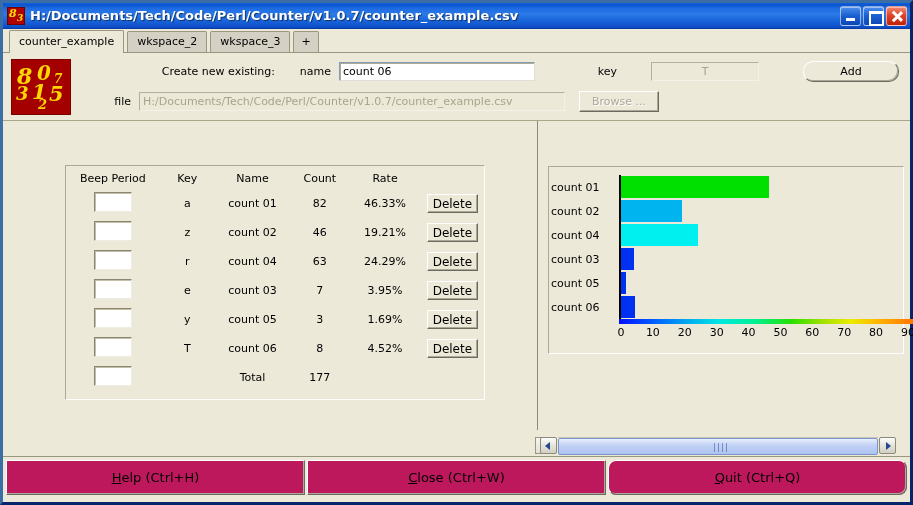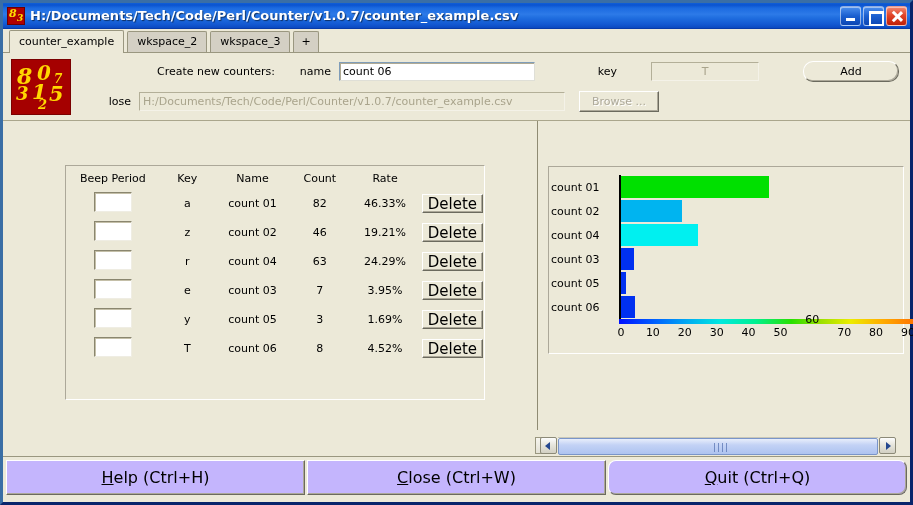--- a/index.html
+++ b/index.html
@@ -169,21 +169,21 @@
   .c-key  { width:54px; }
   .c-name { width:74px; }
   .c-cnt  { width:58px; }
   .c-rate { width:70px; }
   .c-del  { width:62px; }
   .beepinp {
     width:38px; height:20px; background:#fff; display:inline-block;
     border:1px solid; border-color:#8a866f #efede3 #efede3 #8a866f;
     box-shadow: inset 1px 1px 0 #c4bfa8;
   }
-  .btn-del { height:19px; padding:0 5px; font-size:15px; }
+  .btn-del { height:19px; padding:0 5px; font-size:12px; }
 
   
   .chartframe {
     position:absolute; left:8px; top:45px; right:6px; height:188px;
     border:1px solid; border-color:#aca899 #fff #fff #aca899;
     background:#ece9d8;
   }
   .chart { position:absolute; inset:0; }
   .bar-row { position:absolute; height:24px; display:flex; align-items:center; }
   .bar-label {
@@ -243,21 +243,21 @@
   }
 
   
   .bottombar {
     flex:0 0 42px; display:flex; align-items:stretch;
     padding:3px; gap:0;
     border-top:1px solid #9a9780; background:#ece9d8;
   }
   .bbtn {
     flex:1 1 0; display:flex; align-items:center; justify-content:center;
-    background:#c4b5fd; font-size:16px; color:#000; cursor:pointer;
+    background:#be185d; font-size:13px; color:#000; cursor:pointer;
     border:1px solid; border-color:#fff #6b6a5e #6b6a5e #fff;
     box-shadow: inset -1px -1px 0 #aca899;
     margin-right:2px;
   }
   .bbtn:last-child { margin-right:0;border-radius:8px; }
   .bbtn u { text-decoration:underline; }
 
   .statusline { flex:0 0 4px; background:#ece9d8; }
 </style>
 </head>
@@ -295,30 +295,30 @@
         <span class="lg3">7</span>
         <span class="lg4">3</span>
         <span class="lg5">1</span>
         <span class="lg6">5</span>
         <span class="lg7">2</span>
       </div>
 
       <div class="formcol">
 
         <div class="formrow">
-          <div class="frlabel lbl-create">Create new counters:</div>
+          <div class="frlabel lbl-create">Create new existing:</div>
           <div class="frlabel lbl-small">name</div>
           <input class="inp inp-name" type="text" value="count 06" style="">
           <div class="frlabel lbl-small" style="width:90px;">key</div>
           <div class="inp inp-key disabled">T</div>
           <div class="btn btn-add" style="display:flex;align-items:center;justify-content:center;border-radius:10px;">Add</div>
         </div>
 
         <div class="formrow">
-          <div class="frlabel lbl-small">lose</div>
+          <div class="frlabel lbl-small">file</div>
           <div class="inp inp-file disabled" style="text-align:left;line-height:17px;">H:/Documents/Tech/Code/Perl/Counter/v1.0.7/counter_example.csv</div>
           <div class="btn btn-browse disabled" style="display:flex;align-items:center;justify-content:center;">Browse ...</div>
         </div>
 
       </div>
     </div>
 
     <div class="main">
 
       <div class="pane-left">
@@ -376,20 +376,28 @@
                   <td class="c-del"><button class="btn btn-del">Delete</button></td>
                 </tr>
                 <tr>
                   <td class="c-beep"><span class="beepinp"></span></td>
                   <td class="c-key">T</td>
                   <td class="c-name">count 06</td>
                   <td class="c-cnt">8</td>
                   <td class="c-rate">4.52%</td>
                   <td class="c-del"><button class="btn btn-del">Delete</button></td>
                 </tr>
+                <tr>
+                  <td class="c-beep"><span class="beepinp"></span></td>
+                  <td class="c-key"></td>
+                  <td class="c-name">Total</td>
+                  <td class="c-cnt">177</td>
+                  <td class="c-rate"></td>
+                  <td class="c-del"></td>
+                </tr>
               </tbody>
           </table>
         </div>
       </div>
 
       <div class="splitter">
         <div class="split-grip"></div>
       </div>
 
       <div class="pane-right">
@@ -420,21 +428,21 @@
                 <div class="bar" style="width: 14.4138px; background: rgb(0, 48, 240);"></div>
               </div>
               <div class="axis-v" style="left: 70px; top: 8px; height: 148px;"></div>
               <div class="axis-h" style="left: 70px; top: 152px; width: 297px;"></div>
               <div class="tick" style="left: 62px; top: 159px;">0</div>
               <div class="tick" style="left: 93.8889px; top: 159px;">10</div>
               <div class="tick" style="left: 125.778px; top: 159px;">20</div>
               <div class="tick" style="left: 157.667px; top: 159px;">30</div>
               <div class="tick" style="left: 189.556px; top: 159px;">40</div>
               <div class="tick" style="left: 221.444px; top: 159px;">50</div>
-              <div class="tick" style="left: 253.333px; top: 146px;">60</div>
+              <div class="tick" style="left: 253.333px; top: 159px;">60</div>
               <div class="tick" style="left: 285.222px; top: 159px;">70</div>
               <div class="tick" style="left: 317.111px; top: 159px;">80</div>
               <div class="tick" style="left: 349px; top: 159px;">90</div>
             </div>
         </div>
 
         <div class="hscroll">
           <div class="sb-arrow sb-left"></div>
           <div class="sb-track">
             <div class="sb-thumb">

